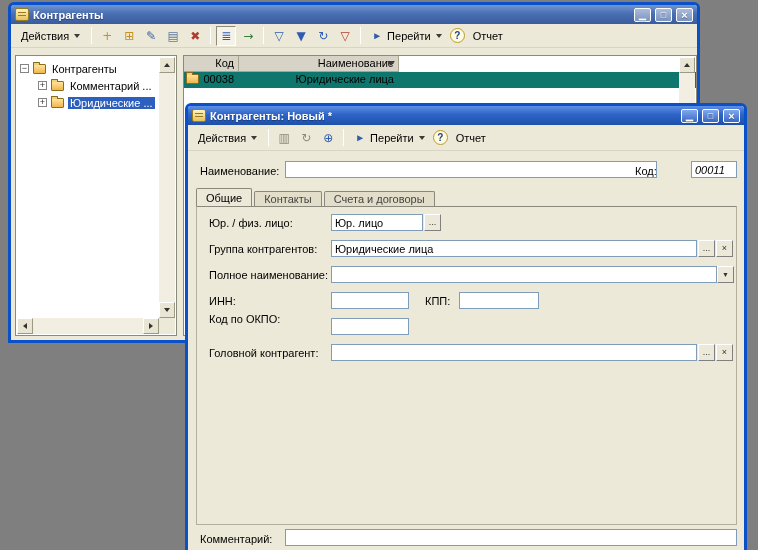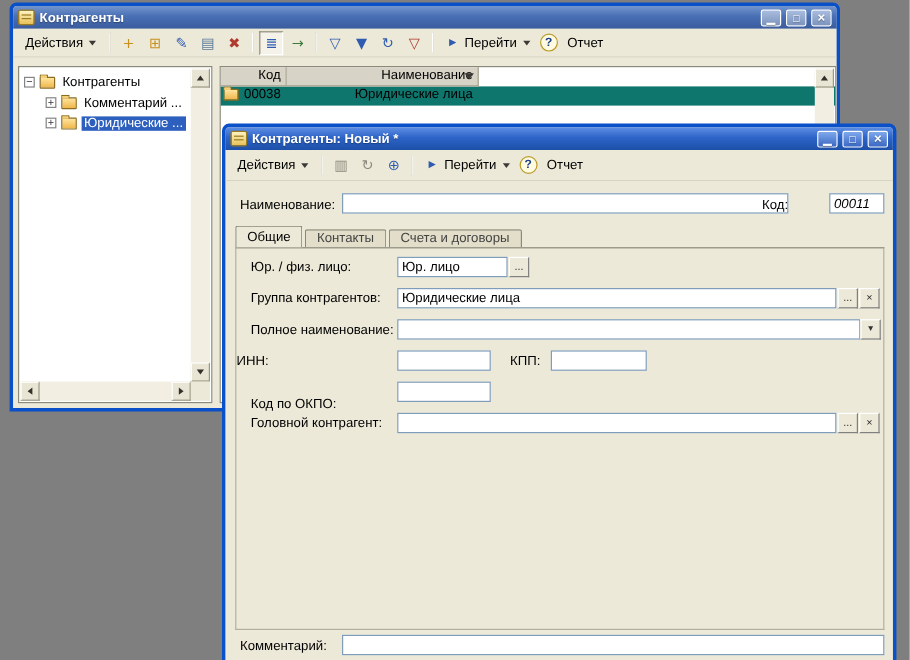--- a/index.html
+++ b/index.html
@@ -330,26 +330,26 @@
 
       <span class="flabel" style="left:12px;top:36px">Группа контрагентов:</span>
       <input class="finput" style="left: 134px; top: 33px; width: 366px;" value="Юридические лица">
       <span class="pick" style="left:501px;top:33px">...</span>
       <span class="pick" style="left:519px;top:33px">×</span>
 
       <span class="flabel" style="left:12px;top:62px">Полное наименование:</span>
       <input class="finput" style="left: 134px; top: 59px; width: 386px;" value="">
       <span class="pick dd" style="left:520px;top:59px">▼</span>
 
-      <span class="flabel" style="left:0;top:88px">ИНН:</span>
+      <span class="flabel" style="left:12px;top:88px">ИНН:</span>
       <input class="finput" style="left: 134px; top: 85px; width: 78px;" value="">
       <span class="flabel" style="left:228px;top:88px">КПП:</span>
       <input class="finput" style="left: 262px; top: 85px; width: 80px;" value="">
 
-      <span class="flabel" style="left:12px;top:124px">Код по ОКПО:</span>
+      <span class="flabel" style="left:12px;top:106px">Код по ОКПО:</span>
       <input class="finput" style="left: 134px; top: 111px; width: 78px;" value="">
 
       <span class="flabel" style="left:12px;top:140px">Головной контрагент:</span>
       <input class="finput" style="left: 134px; top: 137px; width: 366px;" value="">
       <span class="pick" style="left:501px;top:137px">...</span>
       <span class="pick" style="left:519px;top:137px">×</span>
     </div>
 
     <span class="flabel" style="left:12px;top:382px">Комментарий:</span>
     <input class="finput" style="left: 97px; top: 378px; width: 452px;" value="">

